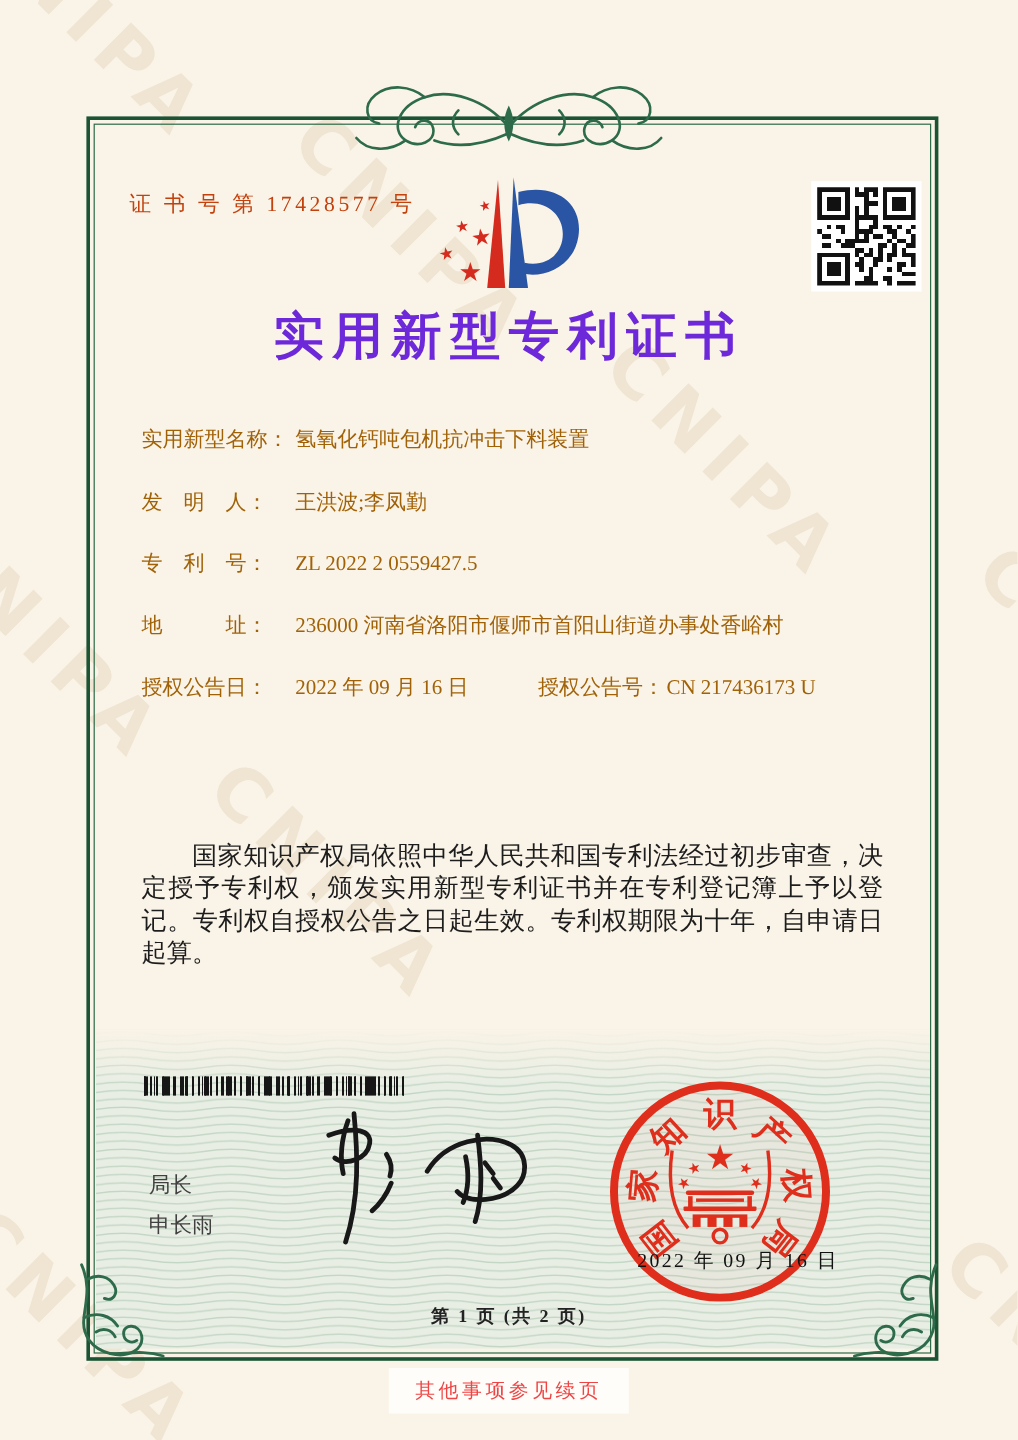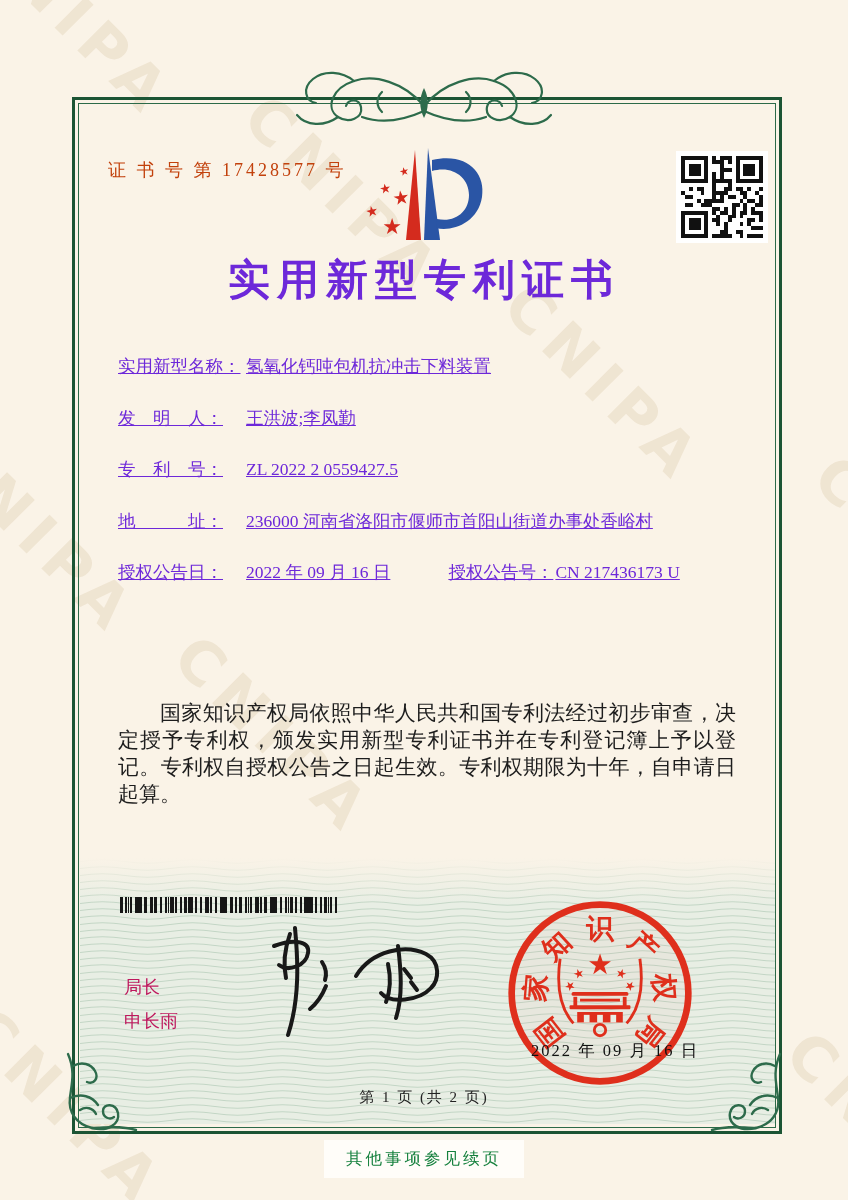--- a/index.html
+++ b/index.html
@@ -27,48 +27,48 @@
   .cert-no{position:absolute;left:108px;top:158px;font-size:18px;letter-spacing:3px;color:#c2410c;z-index:5;}
 
   .logo{position:absolute;left:344px;top:140px;z-index:5;}
 
   .qr{position:absolute;left:676px;top:151px;width:92px;height:92px;background:#fff;
       padding:5px;box-sizing:border-box;z-index:5;}
 
   .title{position:absolute;left:0;top:252px;width:100%;text-align:center;font-size:42px;
          font-weight:bold;letter-spacing:7px;color:#6d28d9;z-index:5;}
 
-  .fields{position:absolute;left:118px;top:354px;width:630px;z-index:5;font-size:17.5px;color:#6d28d9;text-decoration:underline;}
+  .fields{position:absolute;left:118px;top:354px;width:630px;z-index:5;font-size:17.5px;color:#a16207;}
   .frow{display:flex;white-space:nowrap;margin-bottom:27.5px;line-height:24px;}
   .flabel{display:inline-block;width:128px;flex:0 0 128px;}
   .fpair2{margin-left:58px;display:flex;}
   .fpair2 .flabel{width:auto;flex:0 0 auto;margin-right:2px;}
 
   .paras{position:absolute;left:118px;top:700px;width:618px;z-index:5;font-size:21px;
          line-height:27px;color:#1d1d1d;text-align:justify;}
   .paras p{margin:0;text-indent:2em;}
 
   .barcode{position:absolute;left:120px;top:897px;width:218px;height:16px;z-index:5;
     background:
       repeating-linear-gradient(90deg,#161616 0 2px,rgba(0,0,0,0) 2px 5px),
       repeating-linear-gradient(90deg,#161616 0 1px,rgba(0,0,0,0) 1px 8px),
       repeating-linear-gradient(90deg,#161616 0 3px,rgba(0,0,0,0) 3px 17px);}
 
-  .official{position:absolute;left:124px;top:970px;z-index:5;font-size:18px;color:#be185d;line-height:34px;}
+  .official{position:absolute;left:124px;top:970px;z-index:5;font-size:18px;color:#404040;line-height:34px;}
   .signature{position:absolute;left:238px;top:920px;z-index:5;}
 
   .seal{position:absolute;left:505px;top:898px;z-index:6;}
   .seal-date{position:absolute;left:531px;top:1040px;z-index:7;font-size:16.5px;
              letter-spacing:2px;color:#111;white-space:nowrap;}
 
   .pageno{position:absolute;left:0;top:1088px;width:100%;text-align:center;font-size:15px;
-          letter-spacing:2px;color:#222;z-index:5;}
+          letter-spacing:2px;color:#222;z-index:5;font-weight:bold;}
 
   .contnote{position:absolute;left:50%;transform:translateX(-50%);top:1140px;background:#fffdf9;
-            padding:8px 22px;font-size:16.5px;letter-spacing:3px;color:#15803d;z-index:5;white-space:nowrap;}
+            padding:8px 22px;font-size:16.5px;letter-spacing:3px;color:#ef4444;z-index:5;white-space:nowrap;}
 </style>
 </head>
 <body>
 
 <div class="page">
 
   <div class="wm" style="left:-52px;top:-18px;">CNIPA</div>
   <div class="wm" style="left:218px;top:160px;">CNIPA</div>
   <div class="wm" style="left:478px;top:348px;">CNIPA</div>
   <div class="wm" style="left:-88px;top:500px;">CNIPA</div>

